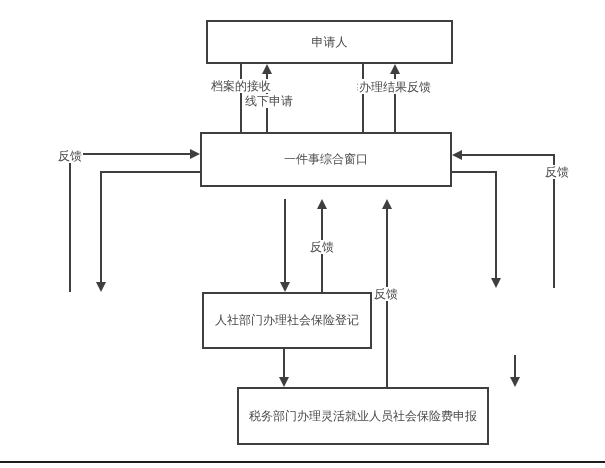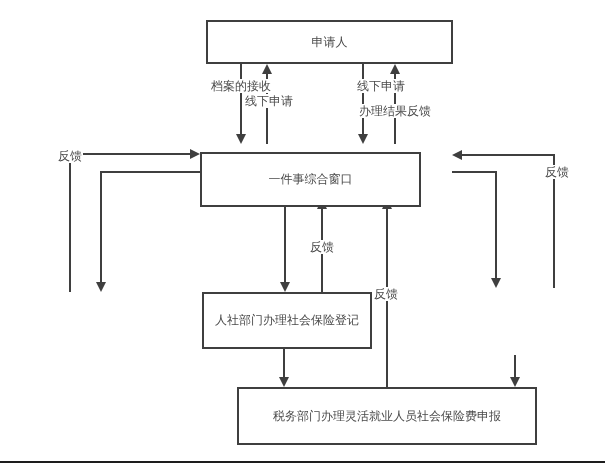--- a/index.html
+++ b/index.html
@@ -59,27 +59,27 @@
     z-index: 1;
   }
 </style>
 </head>
 <body>
 
 <div id="stage">
 
   <div class="node" style="left:206px;top:20px;width:247px;height:44px">申请人</div>
 
-  <div class="node" style="left:200px;top:152px;width:221px;height:55px">一件事综合窗口</div>
+  <div class="node" style="left:200px;top:132px;width:252px;height:55px">一件事综合窗口</div>
 
 
   <div class="node" style="left:202px;top:292px;width:170px;height:57px">人社部门办理社会保险登记</div>
 
 
-  <div class="node" style="left:237px;top:387px;width:300px;height:58px">税务部门办理灵活就业人员社会保险费申报</div>
+  <div class="node" style="left:237px;top:387px;width:252px;height:58px">税务部门办理灵活就业人员社会保险费申报</div>
 
   <div>
     <div class="line" style="left:240px;top:64px;width:2px;height:71px"></div>
     <div class="arrow down" style="left:236px;top:134px"></div>
   </div>
 
   <div>
     <div class="line" style="left:266px;top:73px;width:2px;height:71px"></div>
     <div class="arrow up" style="left:262px;top:64px"></div>
   </div>
@@ -139,21 +139,21 @@
   </div>
 
   <div>
     <div class="line" style="left:514px;top:355px;width:2px;height:23px"></div>
     <div class="arrow down" style="left:510px;top:377px"></div>
   </div>
 
   <span class="elabel" style="left:241px;top:79px">档案的接收</span>
   <span class="elabel" style="left:269px;top:94px">线下申请</span>
   <span class="elabel" style="left:381px;top:79px">线下申请</span>
-  <span class="elabel" style="left:395px;top:104px">办理结果反馈</span>
+  <span class="elabel" style="left:395px;top:80px">办理结果反馈</span>
   <span class="elabel" style="left:70px;top:149px">反馈</span>
   <span class="elabel" style="left:322px;top:240px">反馈</span>
   <span class="elabel" style="left:386px;top:287px">反馈</span>
   <span class="elabel" style="left:557px;top:165px">反馈</span>
 
   <div class="divider"></div>
 
 </div>
 
 </body></html>

